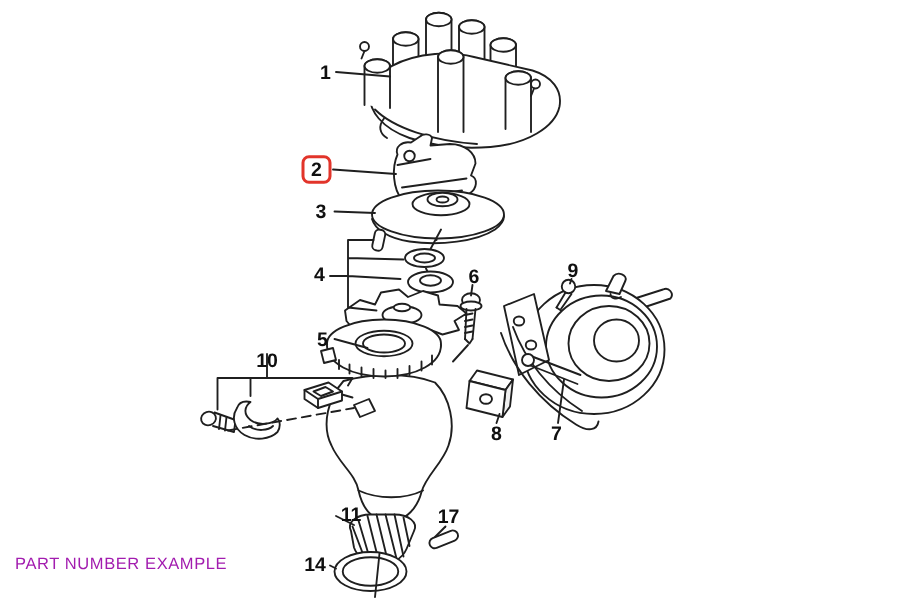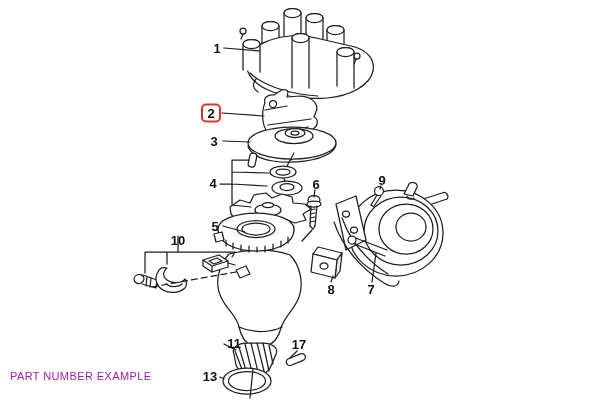--- a/index.html
+++ b/index.html
@@ -203,17 +203,17 @@
   <div class="callout" style="left:214px; top:141px;">3</div>
   <div class="callout" style="left:213px; top:183px;">4</div>
   <div class="callout" style="left:215px; top:226px;">5</div>
   <div class="callout" style="left:316px; top:184px;">6</div>
   <div class="callout" style="left:371px; top:289px;">7</div>
   <div class="callout" style="left:331px; top:289px;">8</div>
   <div class="callout" style="left:382px; top:180px;">9</div>
   <div class="callout" style="left:178px; top:240px;">10</div>
   <div class="callout" style="left:214px; top:343px;margin-left:20px;">11</div>
   <div class="callout" style="left:299px; top:344px;">17</div>
-  <div class="callout" style="left:210px; top:376px;">13</div>
+  <div class="callout" style="left:210px; top:376px;">14</div>
 
   <div class="caption">PART NUMBER EXAMPLE</div>
 
 </div>
 
 </body></html>

